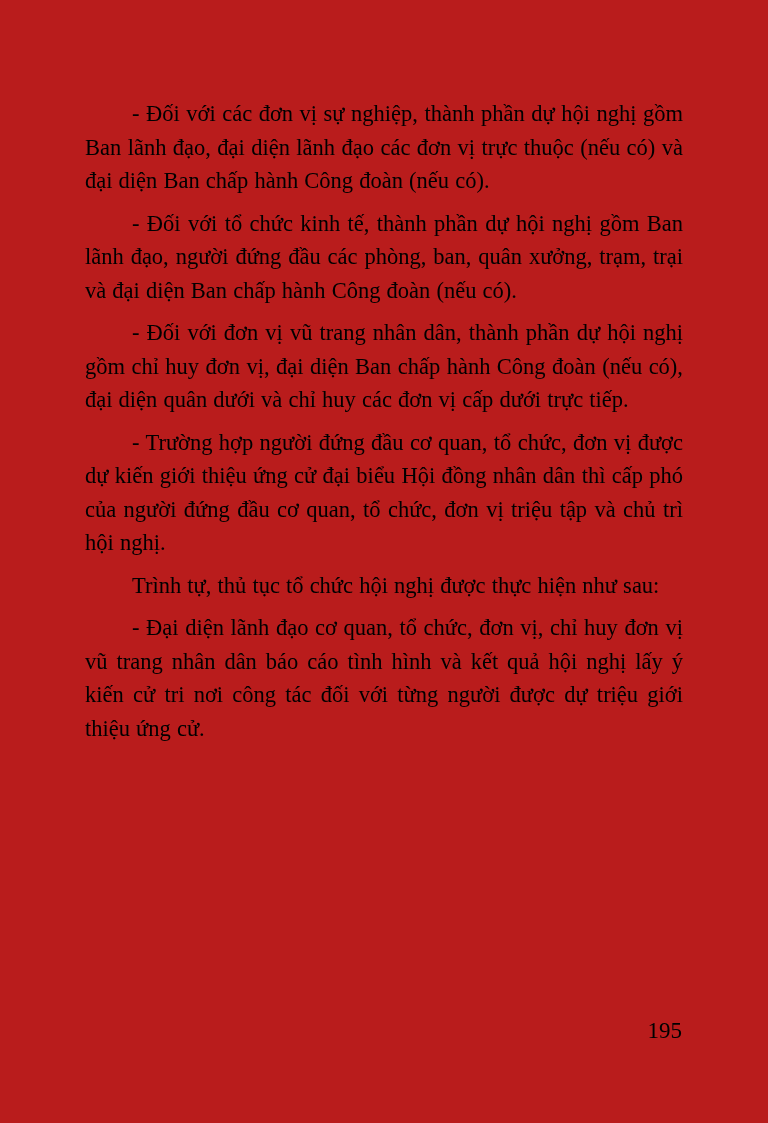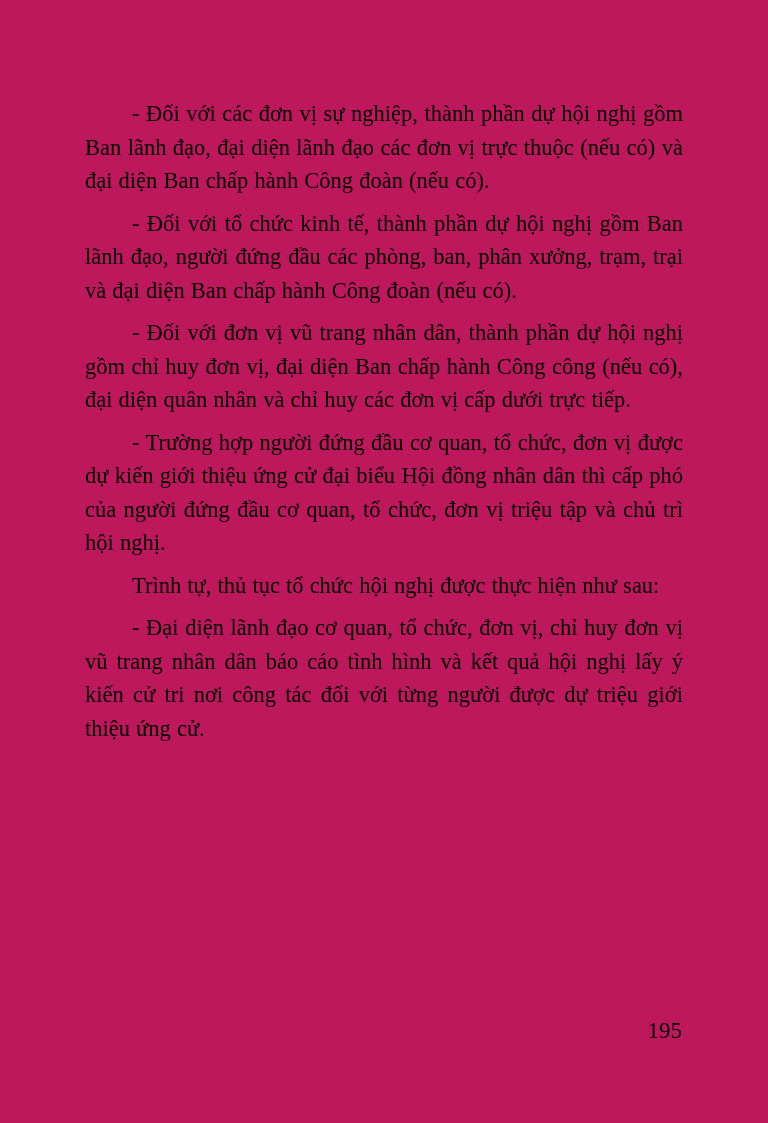--- a/index.html
+++ b/index.html
@@ -9,21 +9,21 @@
   }
   body {
     width: 768px;
     height: 1123px;
     position: relative;
     overflow: hidden;
   }
   .page {
     position: absolute;
     inset: 0;
-    background: #be185d;
+    background: #b91c1c;
     color: #000000;
     font-family: "Liberation Serif", serif;
   }
   .text-body {
     position: absolute;
     left: 85px;
     right: 85px;
     top: 97px;
   }
   .para {
@@ -46,20 +46,20 @@
     color: #000000;
     margin-left: 8px;
   }
 </style>
 </head>
 <body>
 
 <div class="page">
   <div class="text-body">
       <p class="para">- Đối với các đơn vị sự nghiệp, thành phần dự hội nghị gồm Ban lãnh đạo, đại diện lãnh đạo các đơn vị trực thuộc (nếu có) và đại diện Ban chấp hành Công đoàn (nếu có).</p>
-      <p class="para">- Đối với tổ chức kinh tế, thành phần dự hội nghị gồm Ban lãnh đạo, người đứng đầu các phòng, ban, phân xưởng, trạm, trại và đại diện Ban chấp hành Công đoàn (nếu có).</p>
-      <p class="para">- Đối với đơn vị vũ trang nhân dân, thành phần dự hội nghị gồm chỉ huy đơn vị, đại diện Ban chấp hành Công công (nếu có), đại diện quân nhân và chỉ huy các đơn vị cấp dưới trực tiếp.</p>
+      <p class="para">- Đối với tổ chức kinh tế, thành phần dự hội nghị gồm Ban lãnh đạo, người đứng đầu các phòng, ban, quân xưởng, trạm, trại và đại diện Ban chấp hành Công đoàn (nếu có).</p>
+      <p class="para">- Đối với đơn vị vũ trang nhân dân, thành phần dự hội nghị gồm chỉ huy đơn vị, đại diện Ban chấp hành Công đoàn (nếu có), đại diện quân dưới và chỉ huy các đơn vị cấp dưới trực tiếp.</p>
       <p class="para">- Trường hợp người đứng đầu cơ quan, tổ chức, đơn vị được dự kiến giới thiệu ứng cử đại biểu Hội đồng nhân dân thì cấp phó của người đứng đầu cơ quan, tổ chức, đơn vị triệu tập và chủ trì hội nghị.</p>
       <p class="para italic">Trình tự, thủ tục tổ chức hội nghị được thực hiện như sau:</p>
       <p class="para">- Đại diện lãnh đạo cơ quan, tổ chức, đơn vị, chỉ huy đơn vị vũ trang nhân dân báo cáo tình hình và kết quả hội nghị lấy ý kiến cử tri nơi công tác đối với từng người được dự triệu giới thiệu ứng cử.</p>
     </div>
   <div class="page-number">195</div>
 </div>
 
 </body></html>

